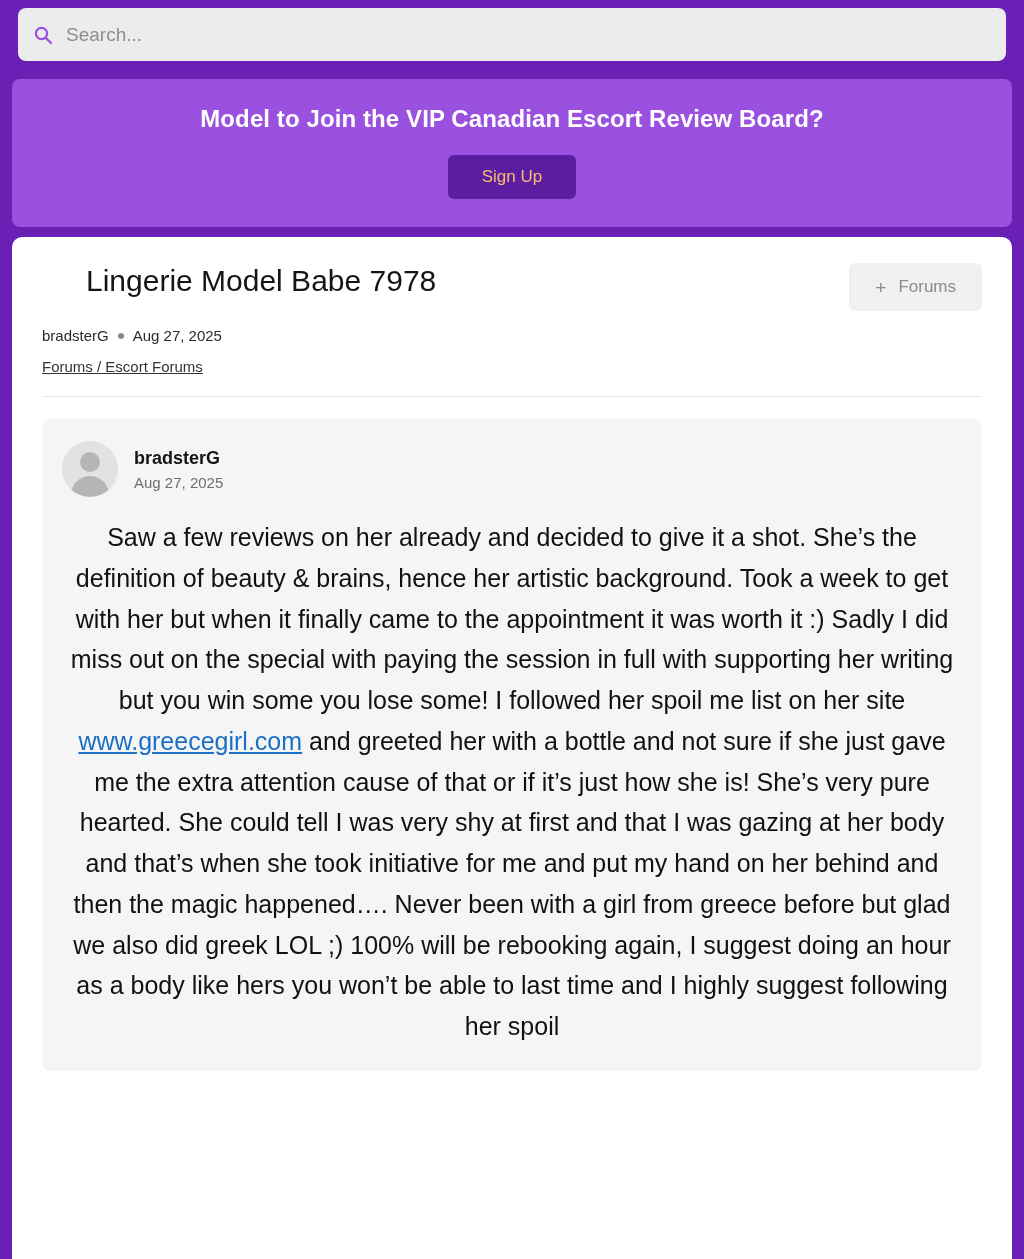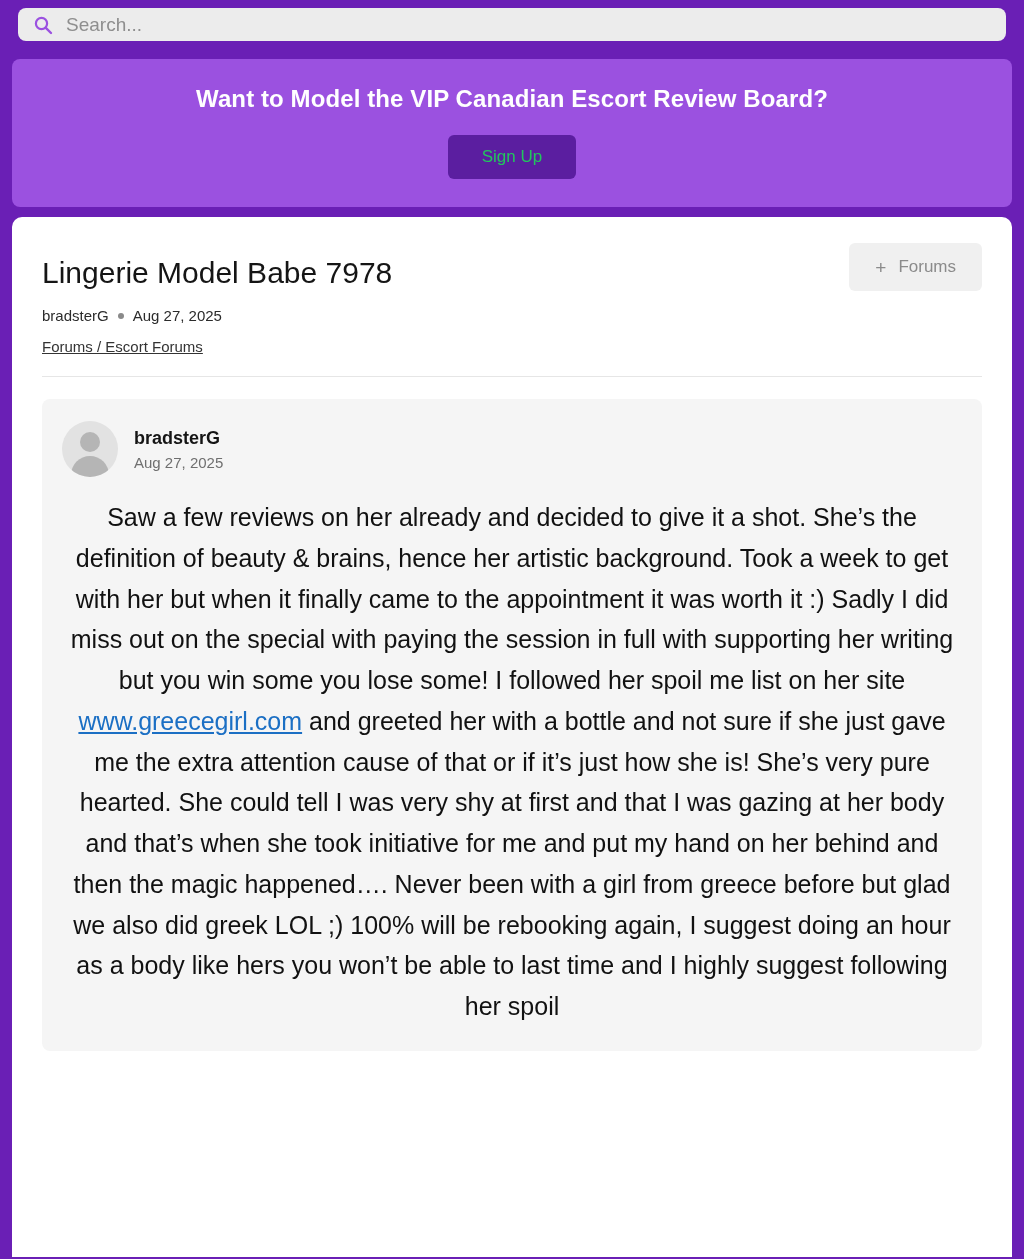--- a/index.html
+++ b/index.html
@@ -17,21 +17,21 @@
 
   
   .search-region {
     background: #6a1fb5;
     padding: 8px 18px 10px 18px;
     box-sizing: border-box;
   }
   .search-box {
     background: #ececec;
     border-radius: 8px;
-    height: 33px;
+    height: 53px;
     display: flex;
     align-items: center;
     padding: 0 14px;
     box-sizing: border-box;
   }
   .search-icon {
     width: 22px;
     height: 22px;
     flex: 0 0 auto;
     margin-right: 12px;
@@ -63,42 +63,43 @@
   .promo-title {
     color: #ffffff;
     font-size: 24px;
     font-weight: bold;
     letter-spacing: 0.1px;
     margin: 0 0 22px 0;
   }
   .promo-btn {
     display: inline-block;
     background: #5b1ea0;
-    color: #22c55e;
+    color: #fdba74;
     font-size: 17px;
     padding: 12px 34px;
     border-radius: 6px;
     border: none;
     cursor: pointer;
     font-family: "Liberation Sans", sans-serif;
   }
 
   
   .content-card {
     margin: 10px 12px 0 12px;
     background: #ffffff;
     border-radius: 10px 10px 0 0;
     padding: 26px 30px 0 30px;
     box-sizing: border-box;
     min-height: 1040px;
   }
   .thread-head {
     display: flex;
-    align-items: flex-end;
+    align-items: flex-start;
     justify-content: space-between;
+    margin-left: 44px;
   }
   .thread-title {
     font-size: 30px;
     color: #151515;
     margin: 0;
     font-weight: normal;
     line-height: 1.2;
   }
   .comment-btn {
     background: #f0f0f0;
@@ -216,21 +217,21 @@
       <svg width="20" height="20" viewBox="0 0 20 20" aria-hidden="true">
         <circle cx="8.5" cy="8.5" r="5.6" fill="none" stroke="#9b51e0" stroke-width="2.2"></circle>
         <line x1="12.8" y1="12.8" x2="18" y2="18" stroke="#9b51e0" stroke-width="2.4" stroke-linecap="round"></line>
       </svg>
     </span>
     <input class="search-input" type="text" placeholder="Search..." style="">
   </div>
 </div>
 
 <div class="promo-banner">
-  <div class="promo-title">Want to Model the VIP Canadian Escort Review Board?</div>
+  <div class="promo-title">Model to Join the VIP Canadian Escort Review Board?</div>
   <button class="promo-btn">Sign Up</button>
 </div>
 
 <div class="content-card">
 
   <div class="thread-head">
     <h1 class="thread-title">Lingerie Model Babe 7978</h1>
     <button class="comment-btn">
       <span class="plus-icon">+</span>
       <span>Forums</span>

